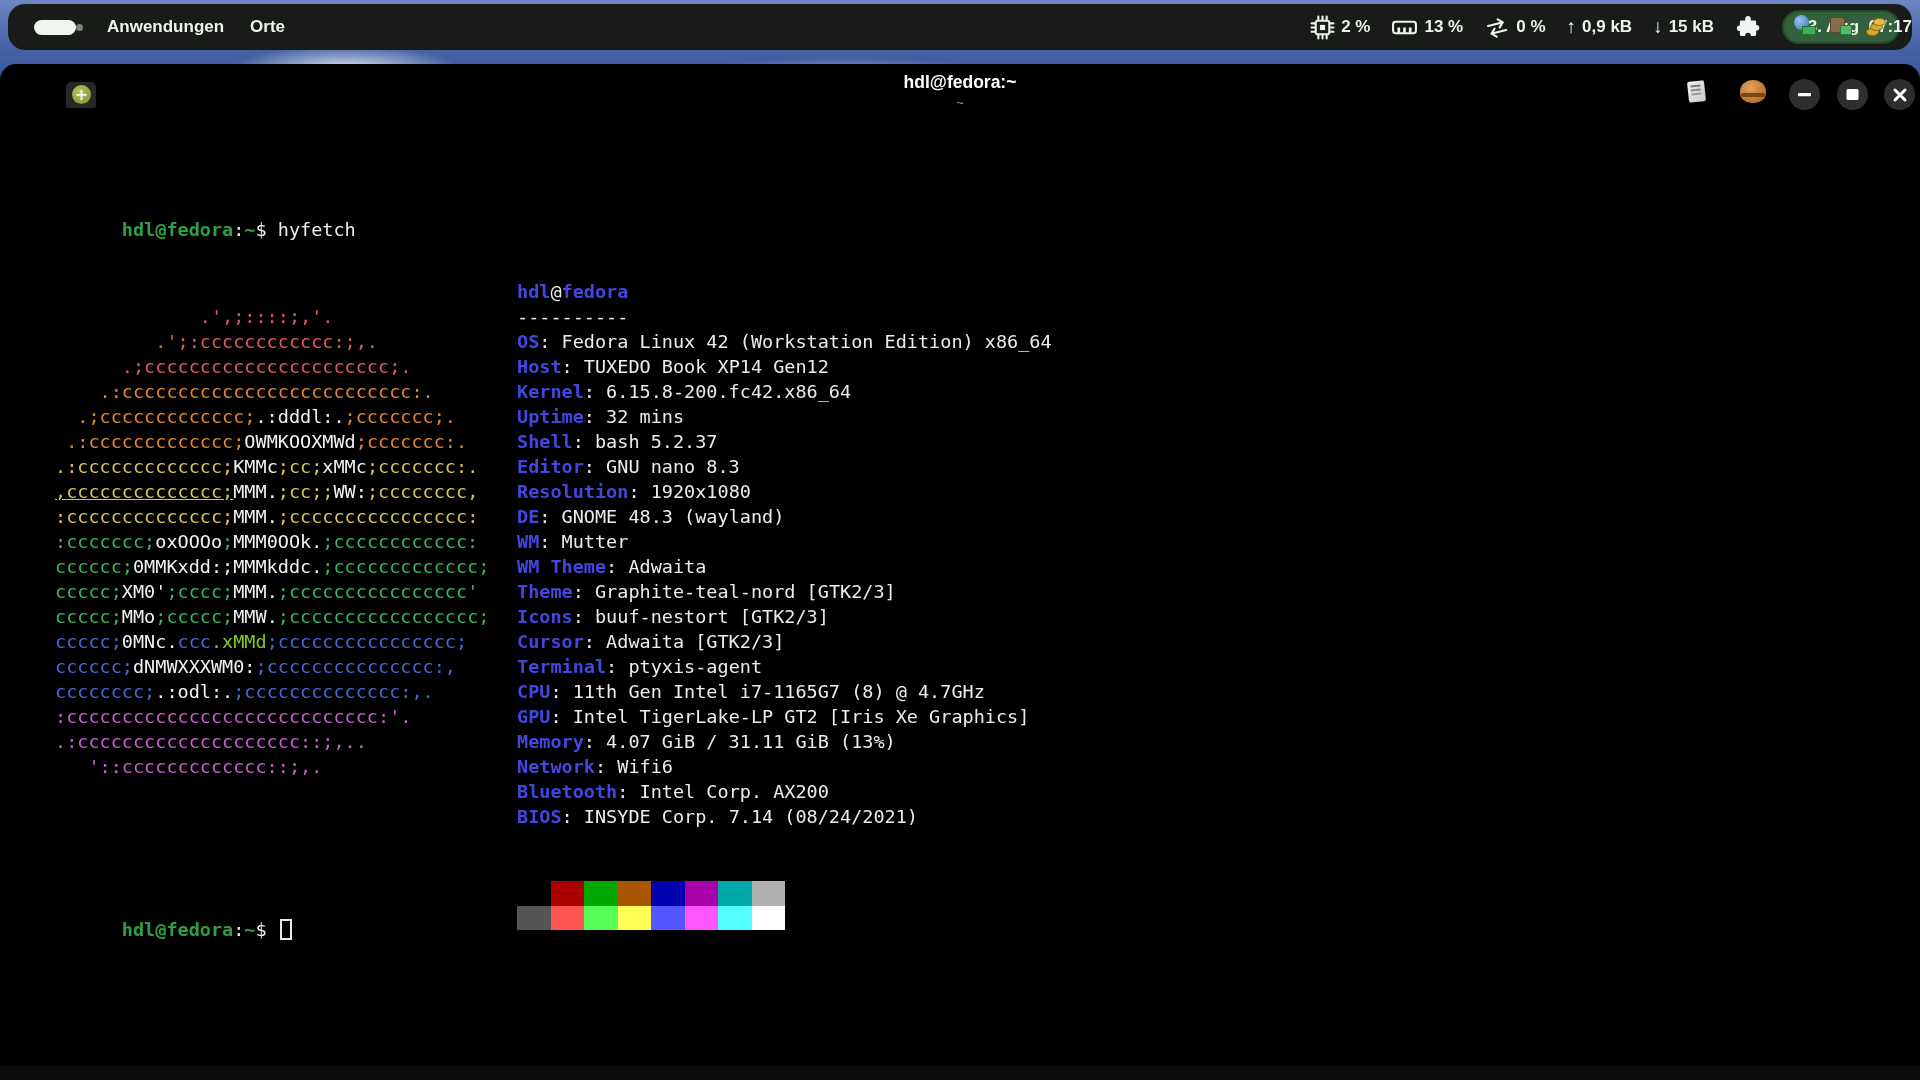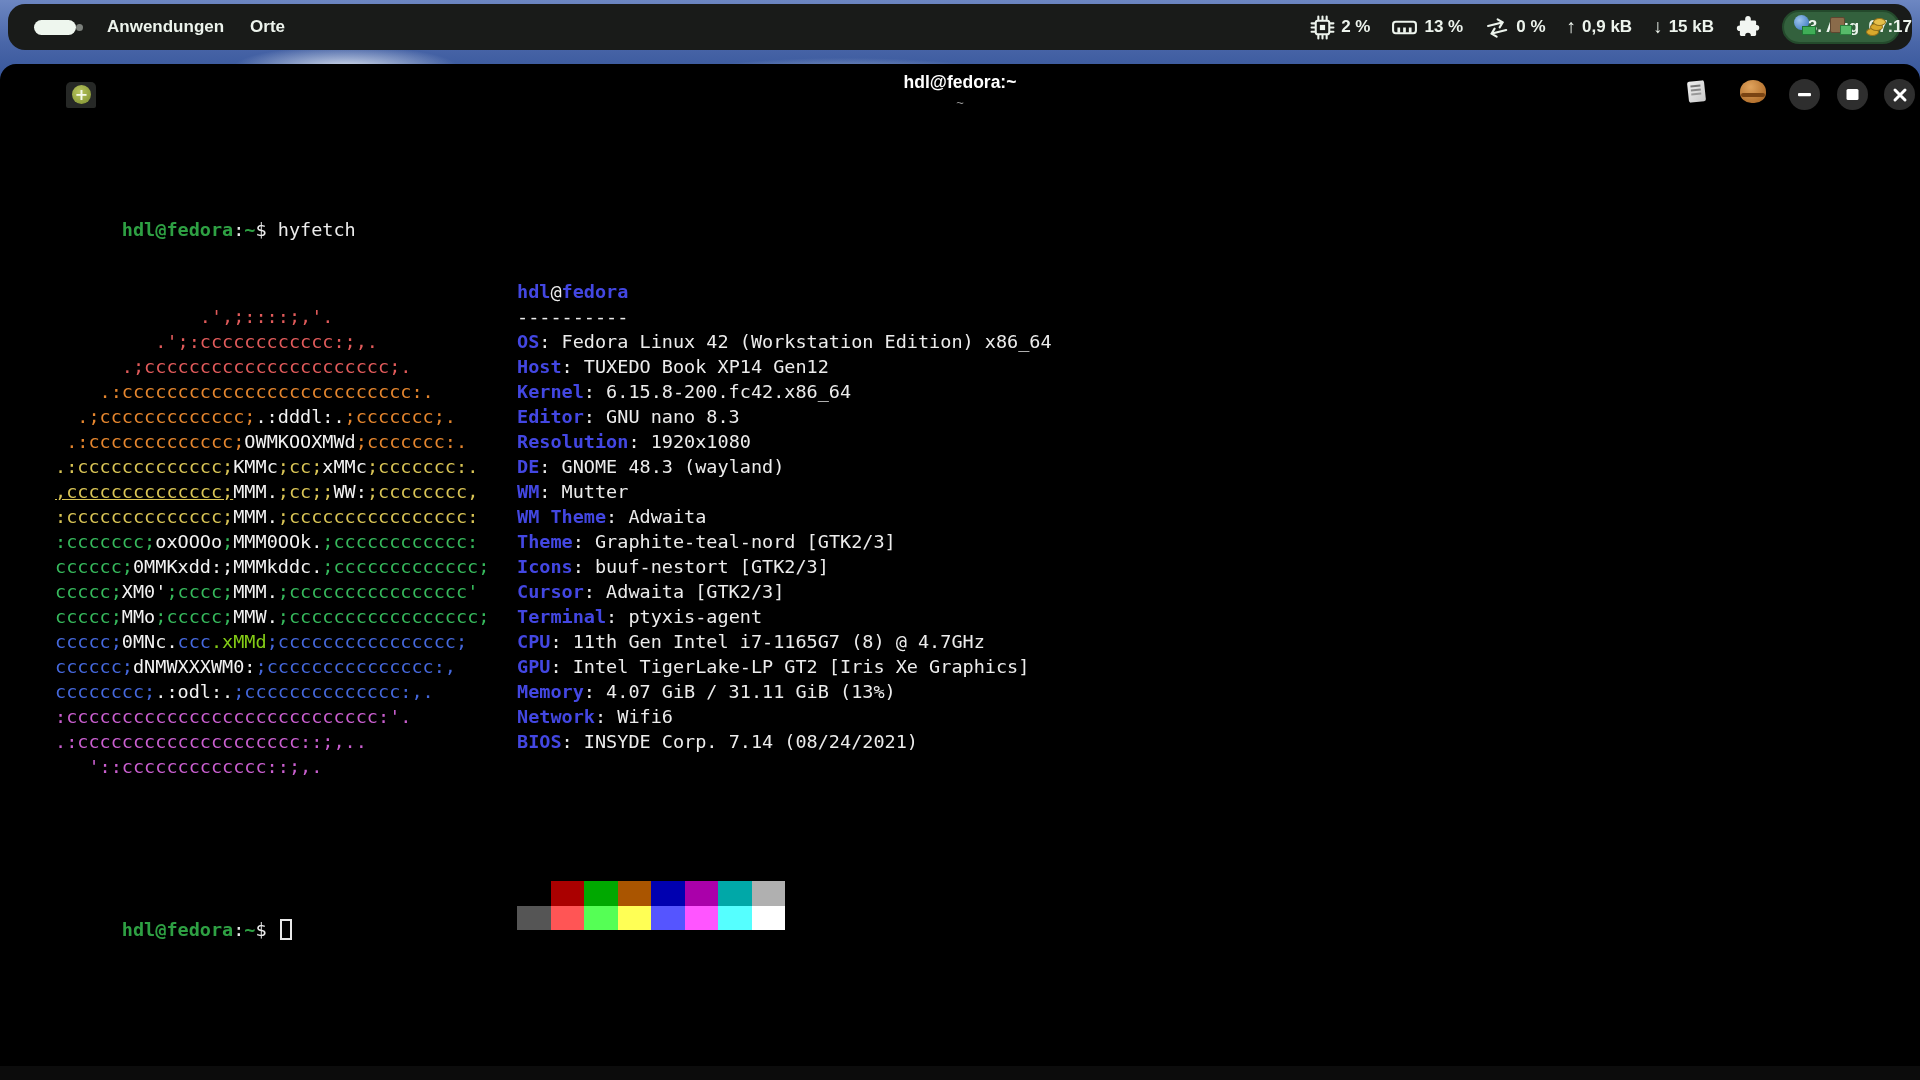--- a/index.html
+++ b/index.html
@@ -192,33 +192,36 @@
         <div class="art-line"><span style="color: rgb(202, 95, 208);">.:cccccccccccccccccccc::;,..</span></div>
         <div class="art-line"><span style="color: rgb(202, 95, 208);">   '::ccccccccccccc::;,.</span></div>
       </div>
 
     <div class="info" id="info">
         <div class="irow"><span class="bold" style="color:#4347e2">hdl</span><span>@</span><span class="bold" style="color:#4347e2">fedora</span></div>
         <div class="irow">----------</div>
         <div class="irow"><span class="bold" style="color:#4347e2">OS</span><span>: Fedora Linux 42 (Workstation Edition) x86_64</span></div>
         <div class="irow"><span class="bold" style="color:#4347e2">Host</span><span>: TUXEDO Book XP14 Gen12</span></div>
         <div class="irow"><span class="bold" style="color:#4347e2">Kernel</span><span>: 6.15.8-200.fc42.x86_64</span></div>
+        <div class="irow"><span class="bold" style="color:#4347e2">Uptime</span><span>: 32 mins</span></div>
+        <div class="irow"><span class="bold" style="color:#4347e2">Shell</span><span>: bash 5.2.37</span></div>
         <div class="irow"><span class="bold" style="color:#4347e2">Editor</span><span>: GNU nano 8.3</span></div>
         <div class="irow"><span class="bold" style="color:#4347e2">Resolution</span><span>: 1920x1080</span></div>
         <div class="irow"><span class="bold" style="color:#4347e2">DE</span><span>: GNOME 48.3 (wayland)</span></div>
         <div class="irow"><span class="bold" style="color:#4347e2">WM</span><span>: Mutter</span></div>
         <div class="irow"><span class="bold" style="color:#4347e2">WM Theme</span><span>: Adwaita</span></div>
         <div class="irow"><span class="bold" style="color:#4347e2">Theme</span><span>: Graphite-teal-nord [GTK2/3]</span></div>
         <div class="irow"><span class="bold" style="color:#4347e2">Icons</span><span>: buuf-nestort [GTK2/3]</span></div>
         <div class="irow"><span class="bold" style="color:#4347e2">Cursor</span><span>: Adwaita [GTK2/3]</span></div>
         <div class="irow"><span class="bold" style="color:#4347e2">Terminal</span><span>: ptyxis-agent</span></div>
         <div class="irow"><span class="bold" style="color:#4347e2">CPU</span><span>: 11th Gen Intel i7-1165G7 (8) @ 4.7GHz</span></div>
         <div class="irow"><span class="bold" style="color:#4347e2">GPU</span><span>: Intel TigerLake-LP GT2 [Iris Xe Graphics]</span></div>
         <div class="irow"><span class="bold" style="color:#4347e2">Memory</span><span>: 4.07 GiB / 31.11 GiB (13%)</span></div>
         <div class="irow"><span class="bold" style="color:#4347e2">Network</span><span>: Wifi6</span></div>
+        <div class="irow"><span class="bold" style="color:#4347e2">Bluetooth</span><span>: Intel Corp. AX200</span></div>
         <div class="irow"><span class="bold" style="color:#4347e2">BIOS</span><span>: INSYDE Corp. 7.14 (08/24/2021)</span></div>
       </div>
 
     <div class="palette" id="palette">
         <div class="prow">
           <span class="pblock" style="background: rgb(0, 0, 0);"></span>
           <span class="pblock" style="background: rgb(170, 0, 0);"></span>
           <span class="pblock" style="background: rgb(0, 168, 0);"></span>
           <span class="pblock" style="background: rgb(170, 85, 0);"></span>
           <span class="pblock" style="background: rgb(0, 0, 176);"></span>

